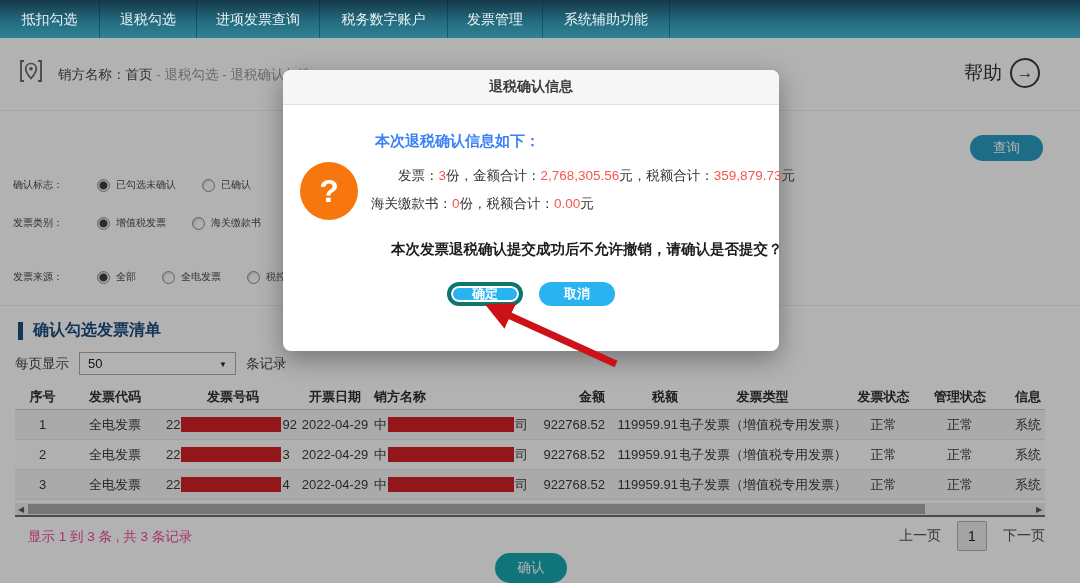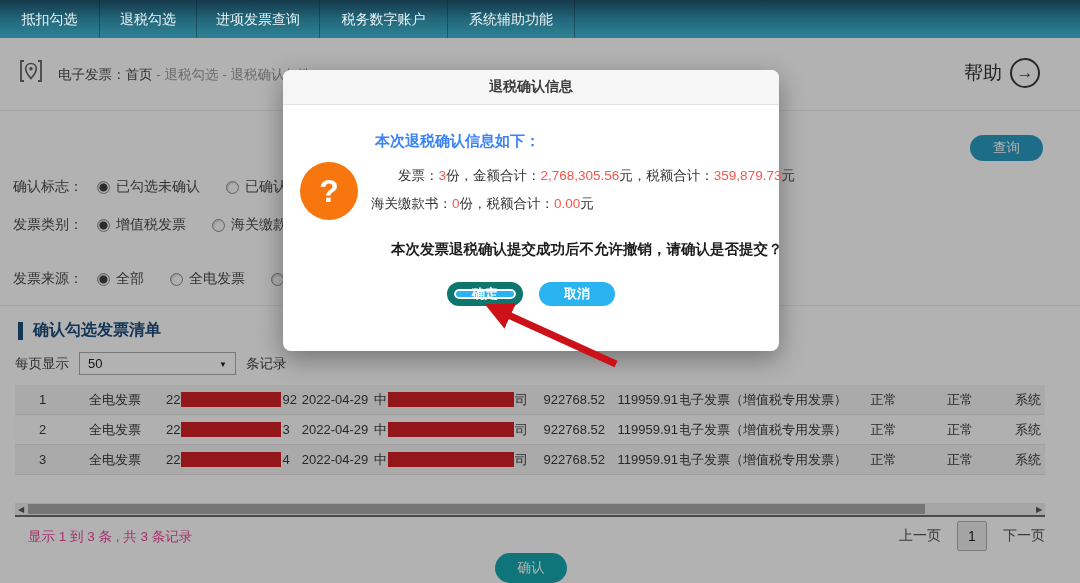--- a/index.html
+++ b/index.html
@@ -26,21 +26,21 @@
   
   .sec-title { position:absolute; display:flex; align-items:center; gap:10px; }
   .sec-bar { width:5px; height:18px; background:#1c4c7c; }
   .sec-label { font-size:16px; font-weight:bold; color:#1c4c7c; }
   .sec-value { font-size:16px; font-weight:bold; color:#e8392b; }
   .t-month { left:18px; top:133px; }
   .btn-query { position:absolute; right:37px; top:135px; width:73px; height:26px; border-radius:13px;
     background:#2a9cc4; color:#fff; font-size:13.5px; border:none; display:flex; align-items:center;
     justify-content:center; cursor:pointer; }
 
-  .filter-row { position:absolute; left:13px; display:flex; align-items:center; font-size:14px; color:#4a4a4a; }
+  .filter-row { position:absolute; left:13px; display:flex; align-items:center; font-size:10px; color:#4a4a4a; }
   .f1 { top:178px; } .f2 { top:216px; } .f3 { top:270px; }
   .filter-label { width:84px; }
   .opt { display:flex; align-items:center; gap:6px; margin-right:26px; cursor:pointer; }
   .radio { width:13px; height:13px; border-radius:50%; border:1px solid #8f8f8f; background:#fbfbfb;
     box-shadow:inset 1px 1px 2px rgba(0,0,0,.18); flex:0 0 auto; }
   .radio.sel { background:radial-gradient(circle at 50% 50%, #3f3f3f 0 3.5px, #fbfbfb 4.5px); }
   .hline2 { position:absolute; left:0; top:305px; width:1080px; height:1px; background:#ededed; }
 
   
   .t-list { left:18px; top:320px; }
@@ -95,46 +95,47 @@
     justify-content:center; }
   .m-lines { position:absolute; left:88px; top:92px; font-size:13.5px; color:#333; line-height:28px;
     white-space:nowrap; }
   .m-line1 { text-indent:27px; }
   .m-red { color:#f4574d; }
   .m-warn { position:absolute; left:92px; top:170px; font-size:14.5px; font-weight:bold; color:#1d1d1d;
     white-space:nowrap;margin-left:16px; }
   .m-btns { position:absolute; left:0; top:212px; width:100%; display:flex; justify-content:center; gap:16px; }
   .m-btn { width:76px; height:24px; border-radius:12px; background:#29b3f1; color:#fff; font-size:13px;
     font-weight:bold; border:none; display:flex; align-items:center; justify-content:center; cursor:pointer; }
-  .m-btn-ok { border:7px solid #0f766e; box-shadow:inset 0 0 0 2px #fff; }
+  .m-btn-ok { border:4px solid #0f766e; box-shadow:inset 0 0 0 2px #fff; }
 
   .arrow-svg { position:absolute; left:0; top:0; z-index:20; pointer-events:none; }
 </style>
 </head>
 <body>
 
 <div class="stage">
 
   <div class="navbar">
     <div class="nav-item" style="width:100px">抵扣勾选</div>
     <div class="nav-item" style="width:97px">退税勾选</div>
     <div class="nav-item" style="width:123px">进项发票查询</div>
     <div class="nav-item" style="width:128px">税务数字账户</div>
+    <div class="nav-item" style="width:95px">发票管理</div>
     <div class="nav-item" style="width:127px">系统辅助功能</div>
   </div>
 
   <div class="crumb-icon">
     <svg width="26" height="26" viewBox="0 0 26 26">
       <path d="M6 3 H3 V23 H6" fill="none" stroke="#666" stroke-width="1.8"></path>
       <path d="M20 3 H23 V23 H20" fill="none" stroke="#666" stroke-width="1.8"></path>
       <path d="M13 5.5 c-3.2 0 -5.3 2.3 -5.3 5.2 0 3.7 5.3 9.8 5.3 9.8 s5.3 -6.1 5.3 -9.8 C18.3 7.8 16.2 5.5 13 5.5 z" fill="none" stroke="#666" stroke-width="1.7"></path>
       <circle cx="13" cy="10.8" r="1.8" fill="#666"></circle>
     </svg>
   </div>
-  <div class="crumb-text"><span class="crumb-strong">电子发票：首页</span><span> - 退税勾选 - 退税确认勾选</span></div>
+  <div class="crumb-text"><span class="crumb-strong">销方名称：首页</span><span> - 退税勾选 - 退税确认勾选</span></div>
   <div class="help">
     <span class="help-label">帮助</span>
     <span class="help-circle">→</span>
   </div>
   <div class="hline1"></div>
 
   <button class="btn-query">查询</button>
 
   <div class="filter-row f1">
     <span class="filter-label">确认标志：</span>
@@ -182,20 +183,33 @@
   <div class="pagesize-row">
     <span>每页显示</span>
     <span class="pagesize-select">
       <span>50</span>
       <span class="select-arrow">▼</span>
     </span>
     <span>条记录</span>
   </div>
 
   <div class="table">
+    <div class="tr thead">
+      <div class="td c-seq">序号</div>
+      <div class="td c-code">发票代码</div>
+      <div class="td c-num" style="justify-content:center">发票号码</div>
+      <div class="td c-date">开票日期</div>
+      <div class="td c-seller">销方名称</div>
+      <div class="td c-amt">金额</div>
+      <div class="td c-tax">税额</div>
+      <div class="td c-type">发票类型</div>
+      <div class="td c-st1">发票状态</div>
+      <div class="td c-st2">管理状态</div>
+      <div class="td c-info">信息</div>
+    </div>
 
     <div class="tr tbody-r r-odd">
       <div class="td c-seq">1</div>
       <div class="td c-code">全电发票</div>
       <div class="td c-num">
           <span>22</span>
           <span class="redact redact-num"></span>
           <span>92</span>
         </div>
       <div class="td c-date">2022-04-29</div>

